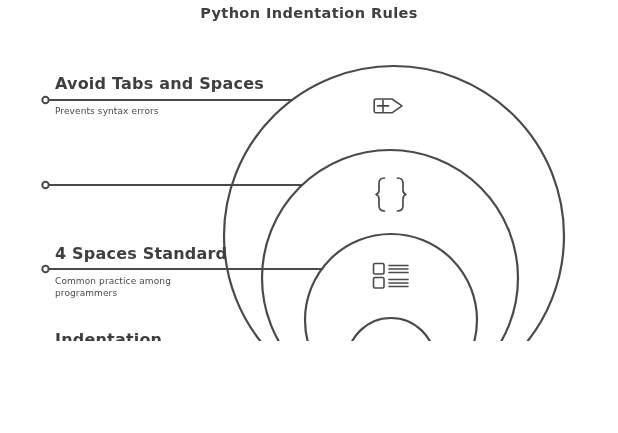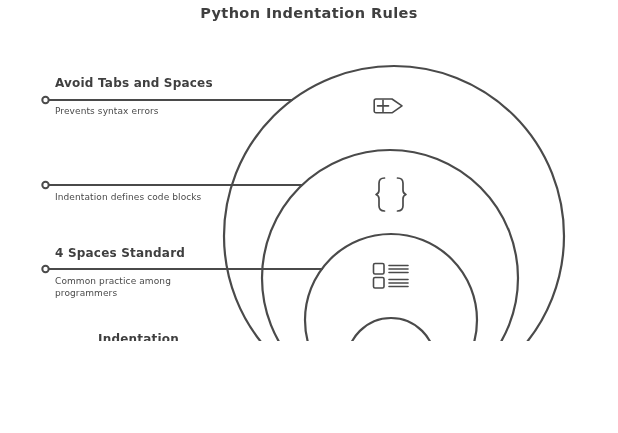--- a/index.html
+++ b/index.html
@@ -7,32 +7,32 @@
     position:relative; width:618px; height:341px; background:#ffffff;
     font-family:"DejaVu Sans", sans-serif; overflow:hidden;
   }
   .title {
     position:absolute; top:5px; left:0; width:618px; text-align:center;
     font-size:14.5px; font-weight:bold; color:#3f3f3f; letter-spacing:0.4px;
   }
   .diagram-svg { position:absolute; top:0; left:0; }
   .ring-heading {
     position:absolute; left:55px; width:220px;
-    font-size:12px; font-weight:bold; color:#3f3f3f; letter-spacing:0.2px;
+    font-size:16px; font-weight:bold; color:#3f3f3f; letter-spacing:0.2px;
     line-height:13px;
   }
   .ring-desc {
     position:absolute; left:55px; width:200px;
     font-size:9px; color:#4a4a4a; line-height:11.5px;
     white-space:pre-line; letter-spacing:0.1px;
   }
   .h1 { top:77px; }  .d1 { top:106px; }
   .h2 { top:163px; } .d2 { top:192px; }
   .h3 { top:247px; } .d3 { top:276px; }
-  .h4 { top:333px;margin-left:43px; } .d4 { top:361px; }
+  .h4 { top:333px; } .d4 { top:361px; }
 </style>
 </head>
 <body>
 
 <div class="canvas">
 
   <div class="title">Python Indentation Rules</div>
 
   <svg class="diagram-svg" width="618" height="433" viewBox="0 0 618 433">
 
@@ -85,21 +85,20 @@
       <line x1="373.5" y1="357" x2="390" y2="357"></line>
       <line x1="374.5" y1="361.5" x2="389" y2="361.5"></line>
       <line x1="377.5" y1="366" x2="386.5" y2="366"></line>
       <path d="M400.2 352.3v8.6l-7.6-4.3Z"></path>
     </g>
   </svg>
 
   <div class="ring-heading h1">Avoid Tabs and Spaces</div>
   <div class="ring-desc d1">Prevents syntax errors</div>
 
-  <div class="ring-desc d2">Indentation defines code blocks</div>
 
   <div class="ring-heading h3">4 Spaces Standard</div>
   <div class="ring-desc d3">Common practice among
 programmers</div>
 
   <div class="ring-heading h4">Indentation</div>
 
 </div>
 
 </body></html>

